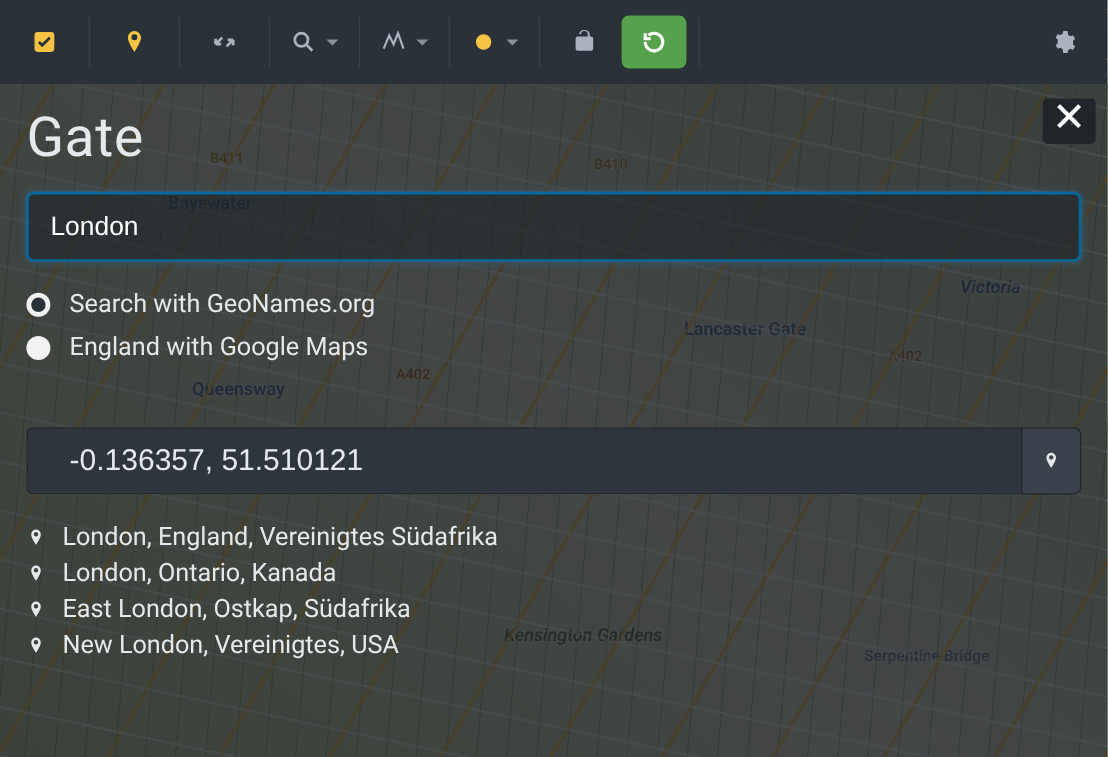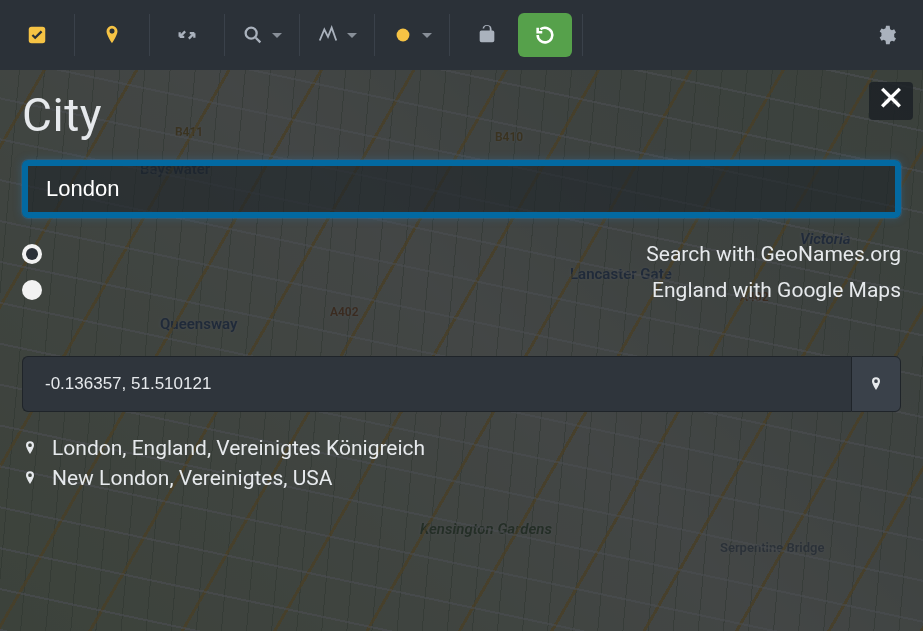--- a/index.html
+++ b/index.html
@@ -65,39 +65,39 @@
 }
 .close-btn {
   position: absolute; top: 78px; right: 12px; z-index: 8;
   width: 40px; height: 40px; color: #fff; font-size: 34px; line-height: 1;
   display: flex; align-items: center; justify-content: center; cursor: pointer;
 }
 
 .search-input {
   width: 100%; height: 58px; padding: 0 18px;
   background: rgba(30,36,42,0.6);
-  border: 6px solid #0369a1; border-radius: 6px;
+  border: 2px solid #0369a1; border-radius: 6px;
   box-shadow: 0 0 0 1px rgba(46,123,184,0.25), 0 0 8px rgba(46,123,184,0.35);
   color: #fff; font-size: 22px; outline: none;
 }
 
 .radios { margin-top: 24px; display: flex; flex-direction: column; gap: 12px; }
-.radio-row { display: flex; align-items: center; gap: 16px; font-size: 21px; cursor: pointer; justify-content: space-between; }
+.radio-row { display: flex; align-items: center; gap: 16px; font-size: 21px; cursor: pointer; }
 .radio-dot {
   width: 20px; height: 20px; border-radius: 50%; background: #f2f2f2; position: relative; flex: none;
 }
 .radio-dot.sel::after {
   content: ""; position: absolute; inset: 4px; border-radius: 50%; background: #2b3138;
 }
 
 .coord-row { margin-top: 54px; display: flex; width: 100%; }
 .coord-input {
-  flex: 1; height: 56px; padding: 0 22px;
+  flex: 1; height: 56px; padding: 0 35px;
   background: #2f353c; border: 1px solid #1f2429; border-right: none;
-  border-radius: 6px 0 0 6px; color: #e6e9ec; font-size: 17px; outline: none;
+  border-radius: 6px 0 0 6px; color: #e6e9ec; font-size: 25px; outline: none;
 }
 .coord-btn {
   width: 50px; height: 56px; background: #3a414a; border: 1px solid #1f2429;
   border-radius: 0 6px 6px 0; display: flex; align-items: center; justify-content: center;
   color: #e6e9ec;
 }
 
 .results { margin-top: 24px; display: flex; flex-direction: column; gap: 6px; }
 .result-row { display: flex; align-items: center; gap: 14px; font-size: 21px; cursor: pointer; }
 .result-row svg { flex: none; width: 16px; height: 20px; color: #e6e9ec; }
@@ -183,21 +183,21 @@
   <svg viewBox="0 0 24 24" width="18" height="18" fill="none" stroke="currentColor" stroke-width="2.5">
       <path d="M4 14l6-6M4 14v-5M4 14h5M20 10l-6 6M20 10v5M20 10h-5"></path>
     </svg>
 </div>
 
 <div class="close-btn">
   <span>✕</span>
 </div>
 
 <div class="overlay">
-  <h1>City</h1>
+  <h1>Gate</h1>
 
   <input class="search-input" type="text" value="London" style="">
 
   <div class="radios">
     <label class="radio-row">
       <span class="radio-dot sel"></span>
       <span>Search with GeoNames.org</span>
     </label>
     <label class="radio-row">
       <span class="radio-dot"></span>
@@ -212,21 +212,33 @@
           <path class="pin-path" fill="currentColor" d="M12 2a6 6 0 0 0-6 6c0 4.5 6 13 6 13s6-8.5 6-13a6 6 0 0 0-6-6zm0 8.5A2.5 2.5 0 1 1 12 5a2.5 2.5 0 0 1 0 5.5z"></path>
         </svg>
     </div>
   </div>
 
   <div class="results">
     <div class="result-row">
       <svg viewBox="0 0 24 24">
           <path class="pin-path" d="M12 2a6 6 0 0 0-6 6c0 4.5 6 13 6 13s6-8.5 6-13a6 6 0 0 0-6-6zm0 8.5A2.5 2.5 0 1 1 12 5a2.5 2.5 0 0 1 0 5.5z"></path>
         </svg>
-      <span>London, England, Vereinigtes Königreich</span>
+      <span>London, England, Vereinigtes Südafrika</span>
+    </div>
+    <div class="result-row">
+      <svg viewBox="0 0 24 24">
+          <path class="pin-path" d="M12 2a6 6 0 0 0-6 6c0 4.5 6 13 6 13s6-8.5 6-13a6 6 0 0 0-6-6zm0 8.5A2.5 2.5 0 1 1 12 5a2.5 2.5 0 0 1 0 5.5z"></path>
+        </svg>
+      <span>London, Ontario, Kanada</span>
+    </div>
+    <div class="result-row">
+      <svg viewBox="0 0 24 24">
+          <path class="pin-path" d="M12 2a6 6 0 0 0-6 6c0 4.5 6 13 6 13s6-8.5 6-13a6 6 0 0 0-6-6zm0 8.5A2.5 2.5 0 1 1 12 5a2.5 2.5 0 0 1 0 5.5z"></path>
+        </svg>
+      <span>East London, Ostkap, Südafrika</span>
     </div>
     <div class="result-row">
       <svg viewBox="0 0 24 24">
           <path class="pin-path" d="M12 2a6 6 0 0 0-6 6c0 4.5 6 13 6 13s6-8.5 6-13a6 6 0 0 0-6-6zm0 8.5A2.5 2.5 0 1 1 12 5a2.5 2.5 0 0 1 0 5.5z"></path>
         </svg>
       <span>New London, Vereinigtes, USA</span>
     </div>
   </div>
 </div>
 

